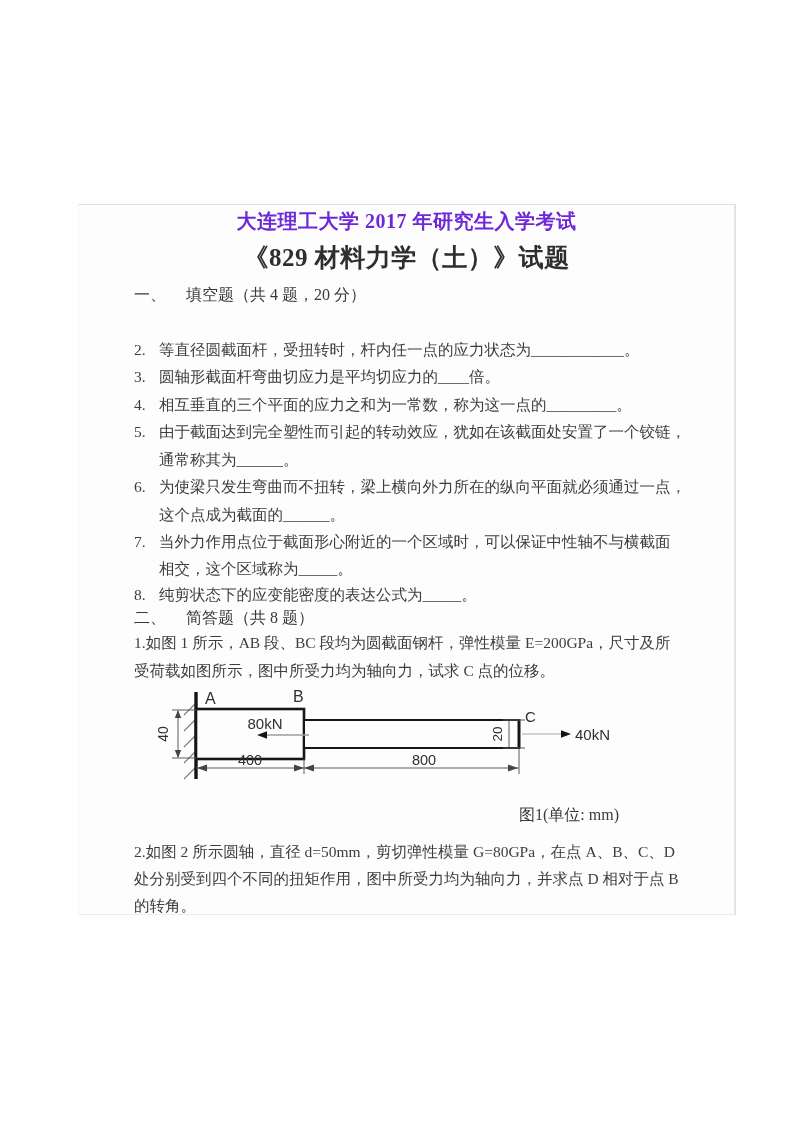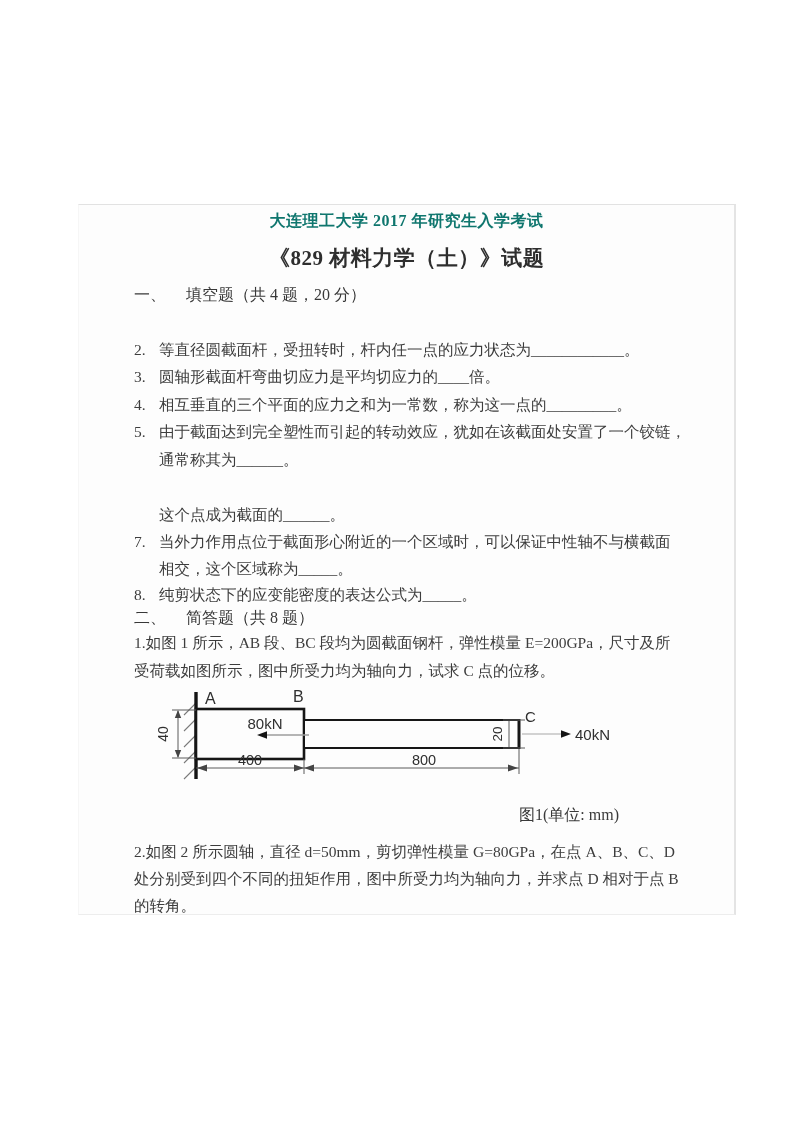--- a/index.html
+++ b/index.html
@@ -3,22 +3,22 @@
 <meta charset="utf-8">
 <style>
   html,body{margin:0;padding:0;background:#ffffff;}
   .canvas{position:relative;width:793px;height:1122px;background:#ffffff;overflow:hidden;
           font-family:"Liberation Serif","DejaVu Serif",serif;}
   .page{position:absolute;left:78px;top:204px;width:658px;height:711px;background:#fdfdfd;
         border-top:1px solid #e2e2e2;border-right:2px solid #e4e4e4;
         border-bottom:1px solid #ededed;border-left:1px solid #f6f6f6;box-sizing:border-box;}
   .line{position:absolute;left:0;width:100%;height:24px;line-height:24px;white-space:nowrap;
         font-size:15.5px;color:#3d3d3d;}
-  .t1{text-align:center;font-size:16px;font-weight:bold;color:#0f766e;letter-spacing:.5px;}
-  .t2{text-align:center;font-size:21px;font-weight:bold;color:#2e2e2e;letter-spacing:.5px;}
+  .t1{text-align:center;font-size:20px;font-weight:bold;color:#6d28d9;letter-spacing:.5px;}
+  .t2{text-align:center;font-size:25px;font-weight:bold;color:#2e2e2e;letter-spacing:.5px;}
   .hd{padding-left:55px;font-size:16px;color:#383838;}
   .secno{display:inline-block;width:52px;}
   .item{padding-left:55px;}
   .num{display:inline-block;width:25px;}
   .cont{padding-left:80px;}
   .para{padding-left:55px;}
   .caption{position:absolute;top:600px;left:40px;width:500px;text-align:right;
            font-size:16px;color:#3a3a3a;}
   .fig{position:absolute;left:62px;top:476px;}
   .fig text{font-family:"Liberation Sans","DejaVu Sans",sans-serif;fill:#2f2f2f;}
@@ -42,20 +42,23 @@
     <div class="line item" style="top:160px">
       <span class="num">3.</span><span>圆轴形截面杆弯曲切应力是平均切应力的____倍。</span>
     </div>
     <div class="line item" style="top:188px">
       <span class="num">4.</span><span>相互垂直的三个平面的应力之和为一常数，称为这一点的_________。</span>
     </div>
     <div class="line item" style="top:215px">
       <span class="num">5.</span><span>由于截面达到完全塑性而引起的转动效应，犹如在该截面处安置了一个铰链，</span>
     </div>
     <div class="line cont" style="top:243px">通常称其为______。</div>
+    <div class="line item" style="top:270px">
+      <span class="num">6.</span><span>为使梁只发生弯曲而不扭转，梁上横向外力所在的纵向平面就必须通过一点，</span>
+    </div>
     <div class="line cont" style="top:298px">这个点成为截面的______。</div>
     <div class="line item" style="top:325px">
       <span class="num">7.</span><span>当外力作用点位于截面形心附近的一个区域时，可以保证中性轴不与横截面</span>
     </div>
     <div class="line cont" style="top:352px">相交，这个区域称为_____。</div>
     <div class="line item" style="top:378px">
       <span class="num">8.</span><span>纯剪状态下的应变能密度的表达公式为_____。</span>
     </div>
 
     <div class="line hd" style="top:401px">

